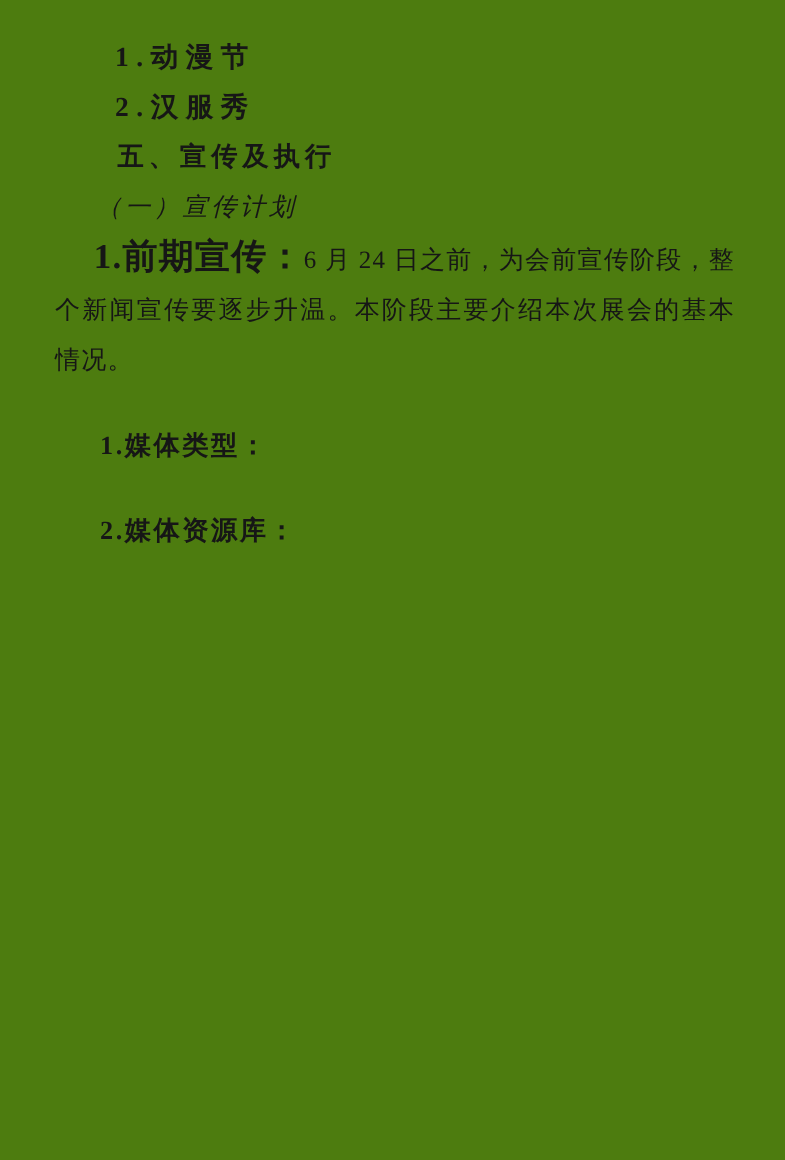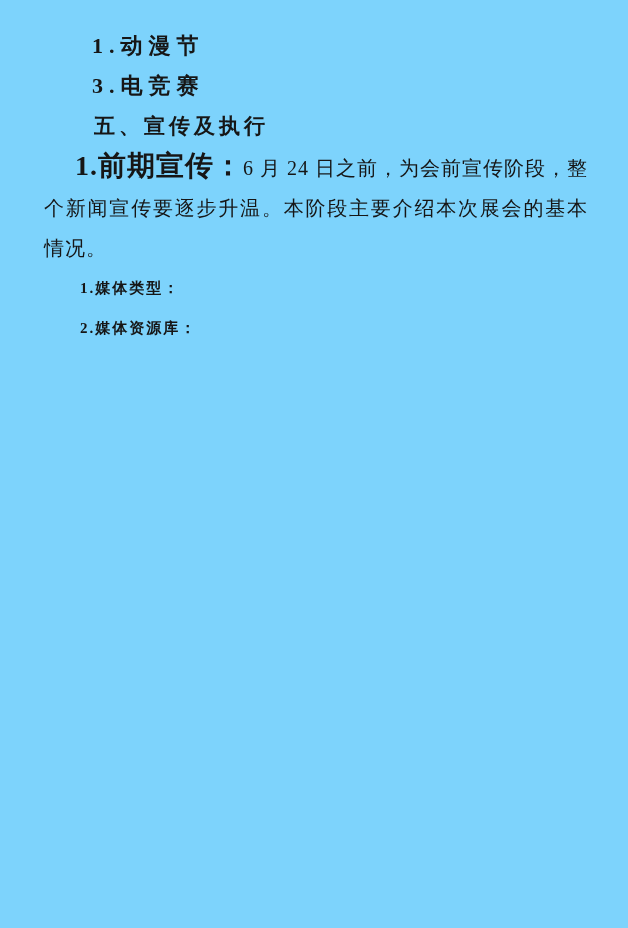--- a/index.html
+++ b/index.html
@@ -5,21 +5,21 @@
   html, body {
     margin: 0;
     padding: 0;
     background: #ffffff;
   }
   .page {
     position: relative;
     width: 628px;
     height: 928px;
     box-sizing: border-box;
-    background: #7dd3fc;
+    background: #4d7c0f;
     padding: 26px 40px 0 44px;
     overflow: hidden;
     font-family: "Liberation Serif", "DejaVu Serif", serif;
     font-size: 20px;
     line-height: 40px;
     letter-spacing: 1px;
     color: #161616;
   }
   p { margin: 0; }
 
@@ -58,36 +58,38 @@
   }
   .runin {
     font-weight: bold;
     font-size: 28px;
     letter-spacing: 1px;
   }
 
   
   .block-label {
     font-weight: bold;
-    font-size: 15px;
+    font-size: 21px;
     letter-spacing: 2px;
     text-indent: 36px;
     white-space: nowrap;
+    margin-top: 28px;
   }
 </style>
 </head>
 <body>
 
 <div class="page">
 
   <p class="item">1.动漫节</p>
-  <p class="item">3.电竞赛</p>
+  <p class="item">2.汉服秀</p>
 
   <p class="heading">五、宣传及执行</p>
 
+  <p class="subtitle">（一）宣传计划</p>
 
   <p class="para"><b class="runin">1.前期宣传：</b><span>6 月 24 日之前，为会前宣传阶段，整个新闻宣传要逐步升温。本阶段主要介绍本次展会的基本情况。</span></p>
 
 
 
 
   <p class="block-label">1.媒体类型：</p>
 
 
   <p class="block-label">2.媒体资源库：</p>

